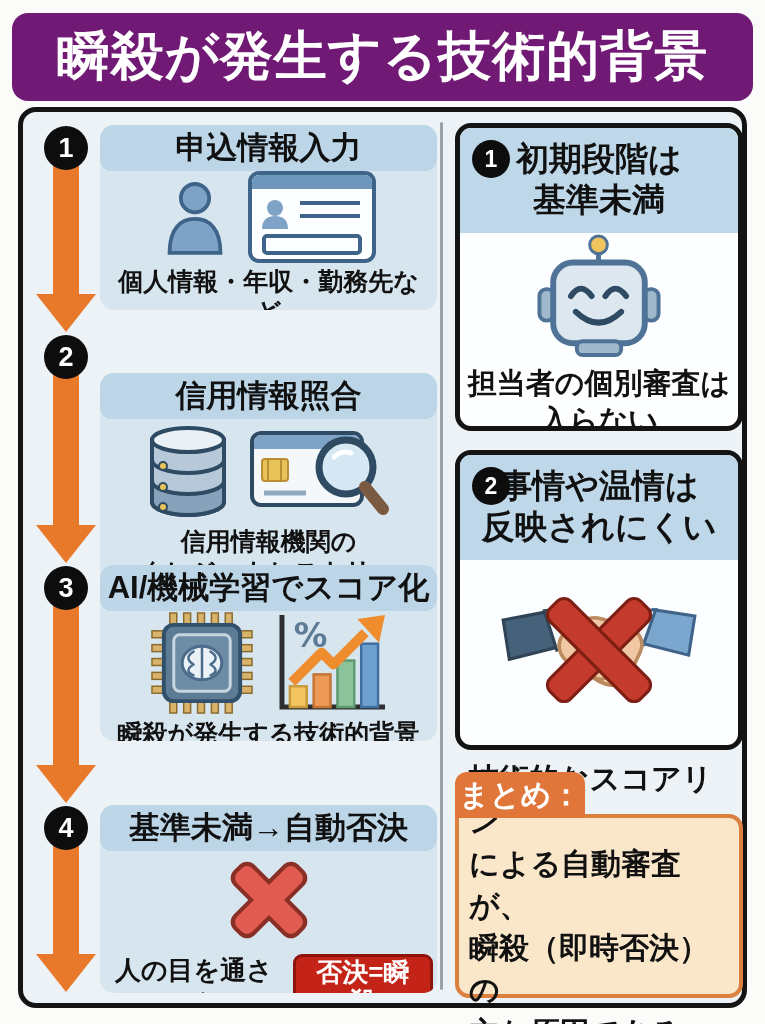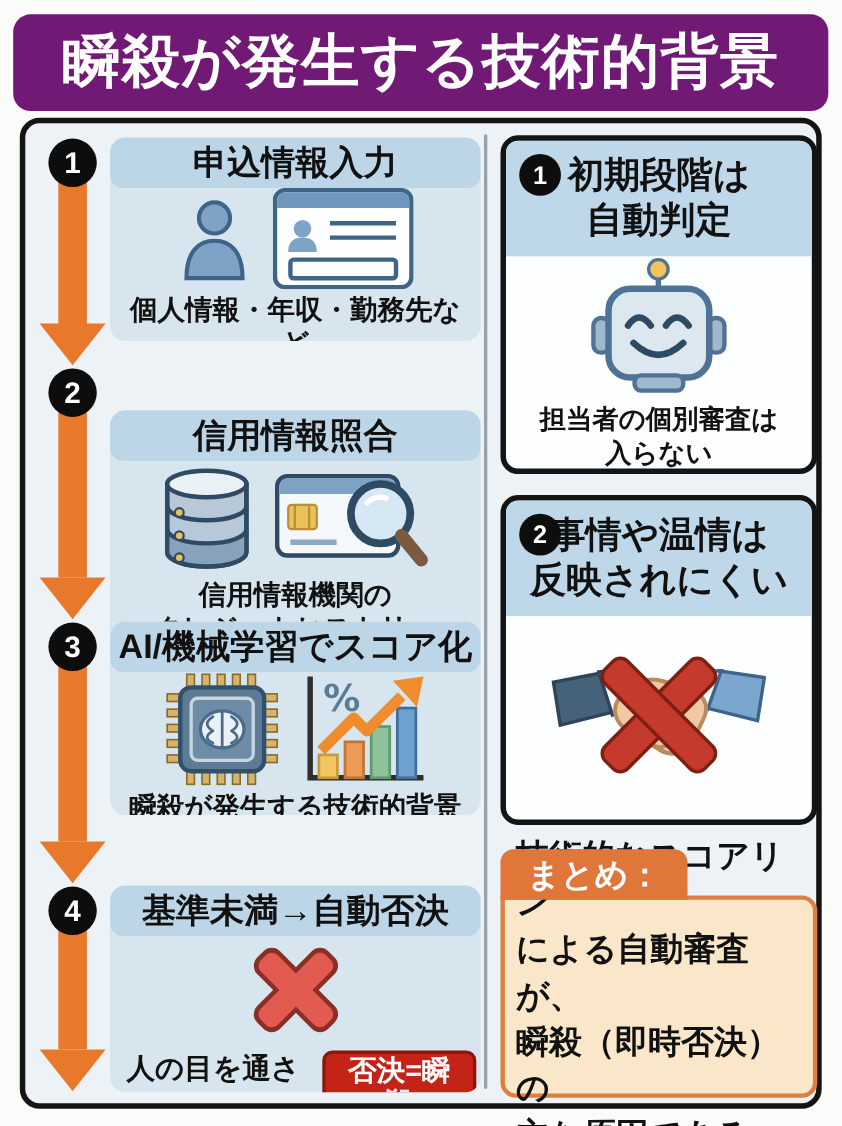--- a/index.html
+++ b/index.html
@@ -82,29 +82,29 @@
     font-size:33px;font-weight:900;color:#111;line-height:1.25;
     padding:10px 8px 12px;text-align:center;
   }
   .pnum{
     position:absolute;left:12px;top:12px;width:38px;height:38px;border-radius:50%;
     background:#0d0d0d;color:#fff;font-size:23px;font-weight:900;
     display:flex;align-items:center;justify-content:center;
   }
   .pbody{flex:1;display:flex;flex-direction:column;align-items:center;justify-content:center;gap:8px;}
   .pcaption{
-    flex:none;text-align:center;font-size:24px;font-weight:900;color:#111;
+    flex:none;text-align:center;font-size:29px;font-weight:900;color:#111;
     line-height:1.3;padding:0 6px 0;
   }
 
   
   .summary-tab{
     position:absolute;left:432px;top:660px;height:46px;
     background:#e0763a;border-radius:12px 12px 0 0;
-    display:flex;align-items:center;padding:0 24px;
+    display:flex;align-items:center;padding:0 4px;
     color:#fff;font-size:30px;font-weight:900;z-index:2;
   }
   .summary-body{
     position:absolute;left:432px;top:702px;width:288px;height:184px;
     background:#fae7ca;border:4px solid #dc8040;border-radius:0 14px 14px 14px;
     box-sizing:border-box;display:flex;align-items:center;
     font-size:30px;font-weight:900;color:#111;line-height:1.41;
     padding:6px 10px;
   }
 </style>
@@ -258,21 +258,21 @@
     <div class="caption4">
       <span class="pre">人の目を通さず</span>
       <span class="badge">否決=瞬殺</span>
     </div>
   </div>
 
   <div class="pointbox" style="top:11px;height:308px;">
     <div class="phead">
       <span class="pnum">1</span>
       <span class="preline">初期段階は
-自動判定</span>
+基準未満</span>
     </div>
     <div class="pbody">
       <span>
         <svg width="124" height="128" viewBox="0 0 125 130">
           <line x1="62" y1="30" x2="62" y2="16" stroke="#4f7396" stroke-width="5"></line>
           <circle cx="62" cy="12" r="9" fill="#f2c45e" stroke="#4f7396" stroke-width="3"></circle>
           <rect x="2" y="57" width="15" height="32" rx="7" fill="#9fb8cc" stroke="#4f7396" stroke-width="4"></rect>
           <rect x="108" y="57" width="15" height="32" rx="7" fill="#9fb8cc" stroke="#4f7396" stroke-width="4"></rect>
           <rect x="16" y="30" width="93" height="82" rx="20" fill="#dce7f0" stroke="#4f7396" stroke-width="6"></rect>
           <rect x="40" y="110" width="45" height="14" rx="6" fill="#9fb8cc" stroke="#4f7396" stroke-width="4"></rect>

